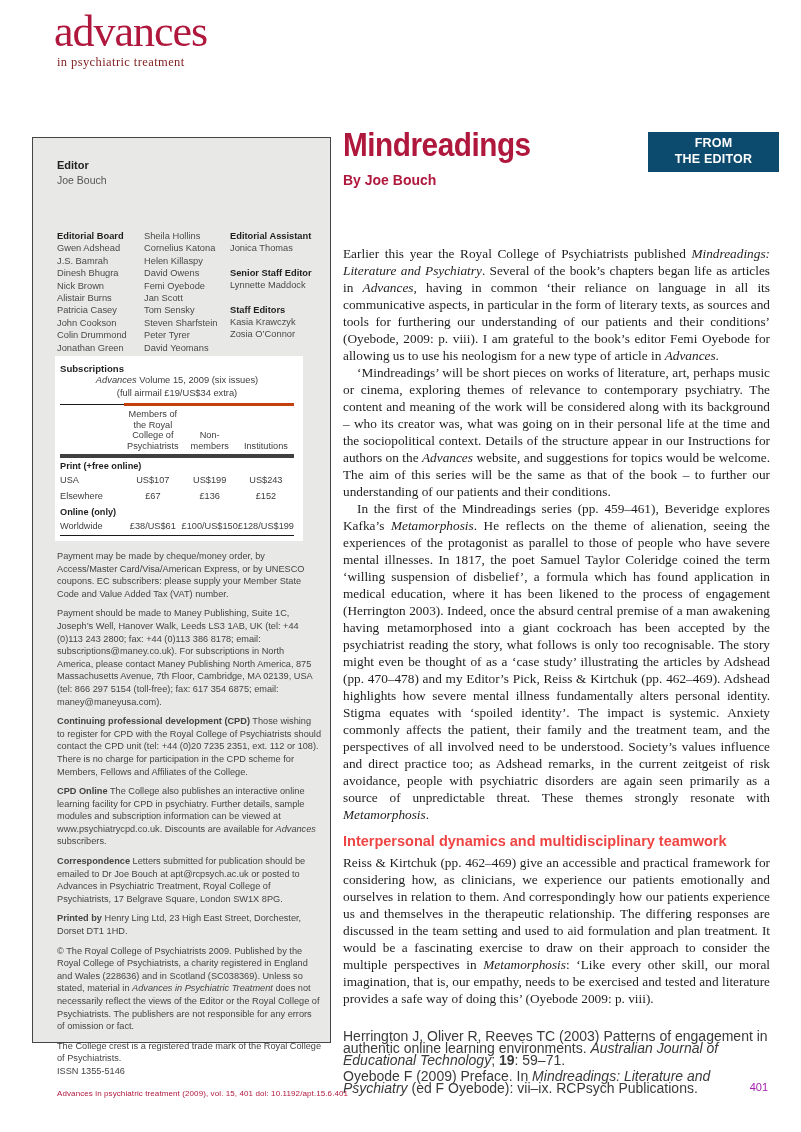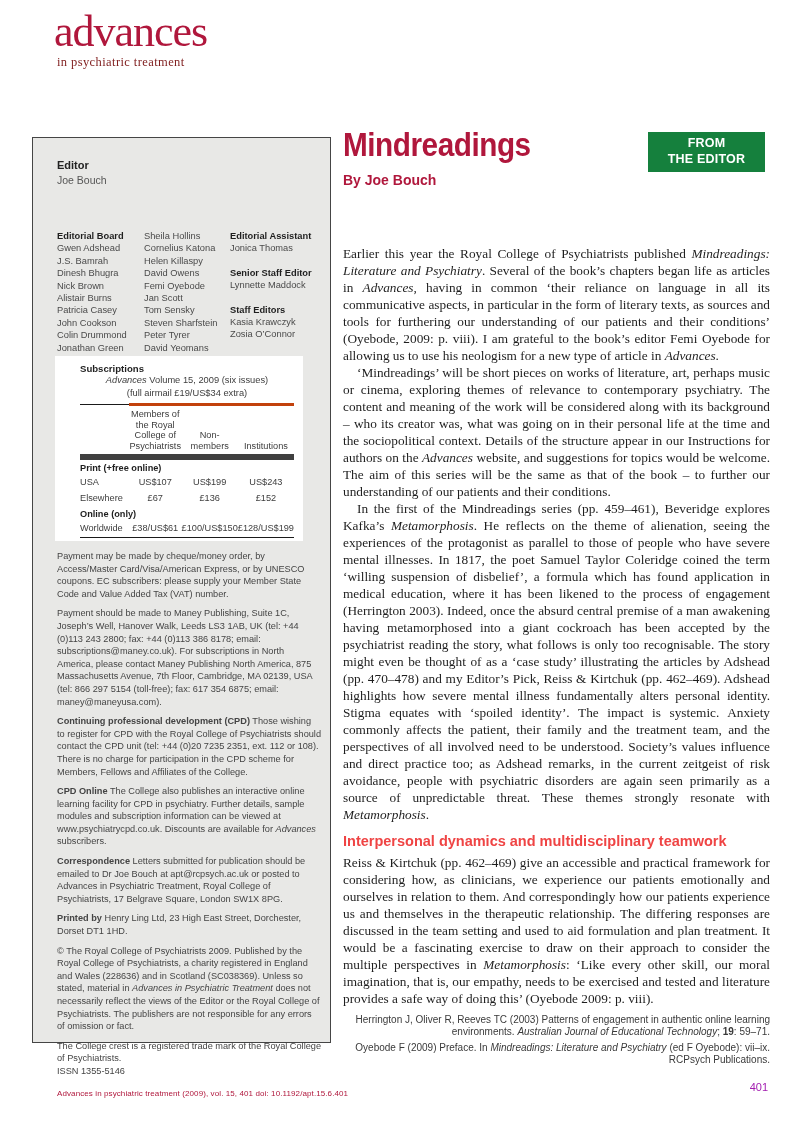--- a/index.html
+++ b/index.html
@@ -19,54 +19,54 @@
   .ed-label{font-weight:bold;font-size:11px;color:#222;}
   .ed-name{font-size:10.5px;color:#555;margin-top:3px;}
   .board{position:absolute;left:24px;top:92px;display:flex;width:262px;
       font-size:9.3px;line-height:12.4px;color:#4a4a4a;}
   .bcol1{width:87px;} .bcol2{width:86px;} .bcol3{flex:1;}
   .bhead{font-weight:bold;color:#1f1f1f;}
   .bgroup{margin-bottom:12px;}
 
   
   .subs{position:absolute;left:22px;top:218px;width:248px;height:185px;background:#ffffff;
-      box-sizing:border-box;padding:7px 9px 0 25px;font-size:9.3px;color:#3d3d3d;}
+      box-sizing:border-box;padding:7px 9px 0 5px;font-size:9.3px;color:#3d3d3d;}
   .subs-title{font-weight:bold;color:#1f1f1f;font-size:9.6px;}
   .subs-line{margin-top:1px;line-height:11.5px;text-align:center;}
   .subs-table{width:100%;border-collapse:collapse;margin-top:4px;font-size:9.2px;color:#3d3d3d;}
   .subs-table td{padding:1px 0;line-height:10.5px;}
   .ch-row td{border-top:3px solid #c2410c;vertical-align:bottom;text-align:center;padding:3px 0 3px 0;}
   .ch-row td:first-child{border-top:1px solid #1a1a1a;}
-  .sec-row td{border-top:6px solid #404040;font-weight:bold;color:#1f1f1f;padding-top:3px;}
+  .sec-row td{border-top:4px solid #404040;font-weight:bold;color:#1f1f1f;padding-top:3px;}
   .sec-row2 td{font-weight:bold;color:#1f1f1f;padding-top:3px;}
   .data-row td{text-align:center;padding:2.5px 0;}
   .data-row td:first-child{text-align:left;}
   .last-row td{border-bottom:1.5px solid #1a1a1a;padding-bottom:4px;}
   .c-lab{width:36%;} .c-m{width:27%;} .c-n{width:20%;} .c-i{width:17%;}
 
   .notes{position:absolute;left:24px;top:412px;width:264px;font-size:9.2px;
       line-height:12.6px;color:#444;}
   .notes p{margin:0 0 7px 0;}
   .notes p.tight{margin-bottom:0;}
 
   
   .m-title{position:absolute;left:343px;top:126px;font-size:33px;font-weight:bold;
       color:#b0173c;transform:scaleX(.9);transform-origin:left top;letter-spacing:-.5px;}
   .m-byline{position:absolute;left:343px;top:172px;font-size:14px;font-weight:bold;color:#b0173c;}
-  .badge{position:absolute;left:648px;top:132px;width:117px;height:40px;background:#15803d;
+  .badge{position:absolute;left:648px;top:132px;width:131px;height:40px;background:#0c4a6e;
       color:#fff;display:flex;align-items:center;justify-content:center;text-align:center;
       font-size:12.5px;font-weight:bold;line-height:1.25;letter-spacing:.2px;}
 
   .body1{position:absolute;left:343px;top:245px;width:427px;}
   .body2{position:absolute;left:343px;top:833px;width:427px;}
   .apara{font-family:"Liberation Serif",serif;font-size:13.3px;line-height:17px;
       text-align:justify;color:#1e1e1e;margin:0;}
   .apara.ind{text-indent:14px;}
   .subhead{font-size:14.5px;font-weight:bold;color:#ef4444;margin:0 0 5px 0;}
-  .refs{margin-top:7px;font-size:10px;line-height:12.2px;color:#3a3a3a;text-align:right;}
+  .refs{margin-top:23px;font-size:14px;line-height:12.2px;color:#3a3a3a;text-align:left;}
   .refs .ref{margin-bottom:3.5px;}
 
   
   .f-cite{position:absolute;left:57px;top:1089px;font-size:8px;color:#b0173c;letter-spacing:.1px;}
   .f-page{position:absolute;right:33px;top:1081px;font-size:11px;color:#a21caf;}
 </style>
 </head>
 <body>
 
 <div id="page">

